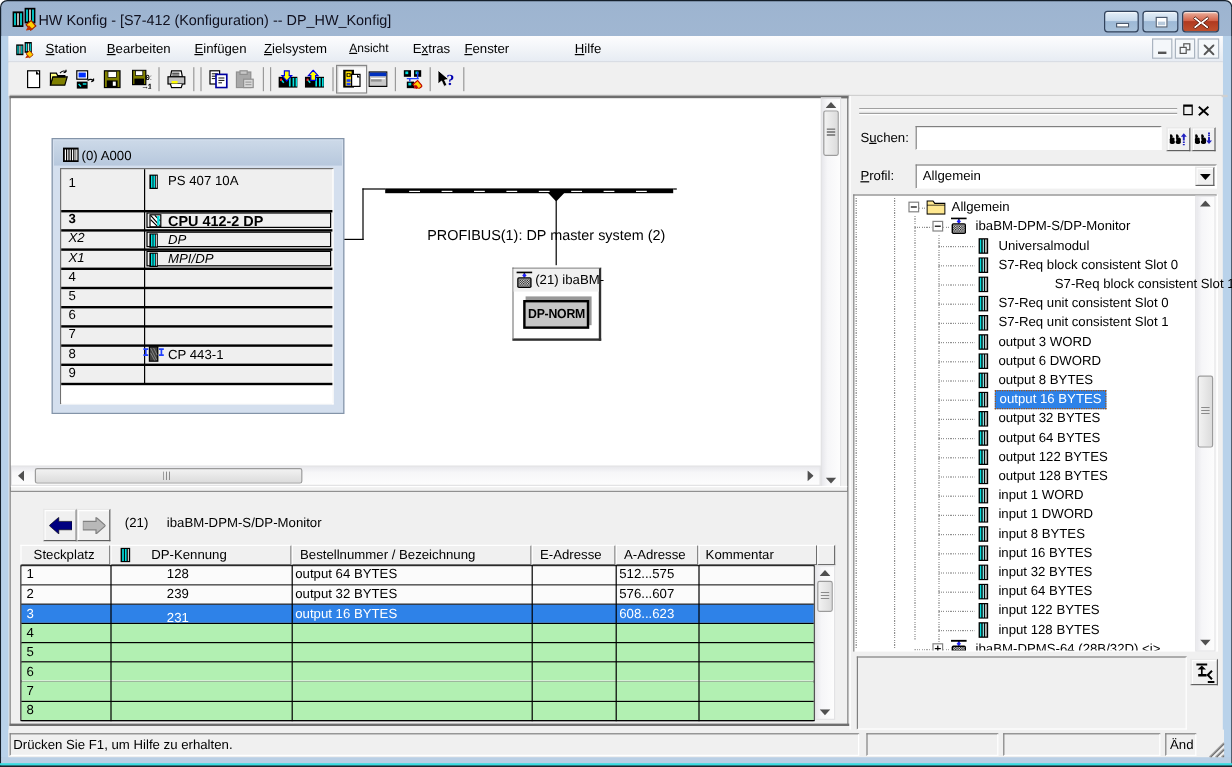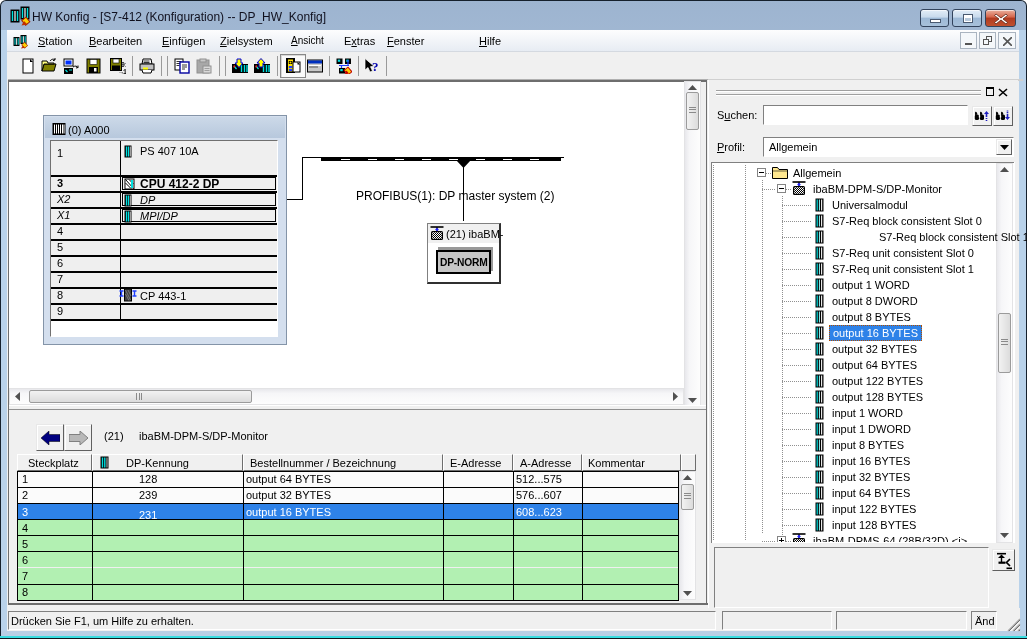--- a/index.html
+++ b/index.html
@@ -547,28 +547,28 @@
         <path d="M4.4 1.5 v11" stroke="#9ff" stroke-width="1"></path>
         <path d="M6.6 1.5 v11" stroke="#e8e8e8" stroke-width="1.2"></path>
       </svg>
 <div style="position:absolute;left:120px;top:100px;white-space:nowrap;">S7-Req unit consistent Slot 1</div>
 <svg style="position:absolute;left:103px;top:115px;" width="9" height="14" viewBox="0 0 9 14">
         <rect x="0.5" y="0.5" width="8" height="13" fill="#000"></rect>
         <path d="M2.2 1.5 v11" stroke="#00e0e0" stroke-width="1.2"></path>
         <path d="M4.4 1.5 v11" stroke="#9ff" stroke-width="1"></path>
         <path d="M6.6 1.5 v11" stroke="#e8e8e8" stroke-width="1.2"></path>
       </svg>
-<div style="position:absolute;left:120px;top:116px;white-space:nowrap;">output 1 WORD</div>
+<div style="position:absolute;left:120px;top:116px;white-space:nowrap;">output 3 WORD</div>
 <svg style="position:absolute;left:103px;top:131px;" width="9" height="14" viewBox="0 0 9 14">
         <rect x="0.5" y="0.5" width="8" height="13" fill="#000"></rect>
         <path d="M2.2 1.5 v11" stroke="#00e0e0" stroke-width="1.2"></path>
         <path d="M4.4 1.5 v11" stroke="#9ff" stroke-width="1"></path>
         <path d="M6.6 1.5 v11" stroke="#e8e8e8" stroke-width="1.2"></path>
       </svg>
-<div style="position:absolute;left:120px;top:132px;white-space:nowrap;">output 8 DWORD</div>
+<div style="position:absolute;left:120px;top:132px;white-space:nowrap;">output 6 DWORD</div>
 <svg style="position:absolute;left:103px;top:147px;" width="9" height="14" viewBox="0 0 9 14">
         <rect x="0.5" y="0.5" width="8" height="13" fill="#000"></rect>
         <path d="M2.2 1.5 v11" stroke="#00e0e0" stroke-width="1.2"></path>
         <path d="M4.4 1.5 v11" stroke="#9ff" stroke-width="1"></path>
         <path d="M6.6 1.5 v11" stroke="#e8e8e8" stroke-width="1.2"></path>
       </svg>
 <div style="position:absolute;left:120px;top:148px;white-space:nowrap;">output 8 BYTES</div>
 <svg style="position:absolute;left:103px;top:163px;" width="9" height="14" viewBox="0 0 9 14">
         <rect x="0.5" y="0.5" width="8" height="13" fill="#000"></rect>
         <path d="M2.2 1.5 v11" stroke="#00e0e0" stroke-width="1.2"></path>

